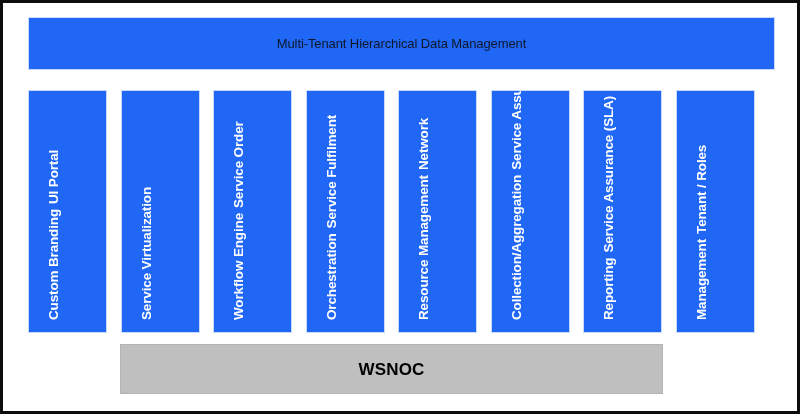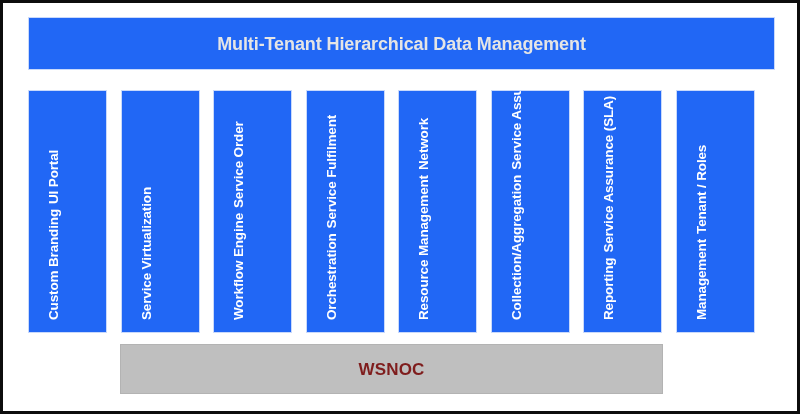--- a/index.html
+++ b/index.html
@@ -31,23 +31,23 @@
     width: 747px;
     height: 53px;
     background: #2167f5;
     border: 1px solid #c9d9fb;
     box-sizing: border-box;
     display: flex;
     align-items: center;
     justify-content: center;
   }
   #top-banner-title {
-    color: #e5e5e5;
-    font-size: 18px;
-    font-weight: bold;
+    color: #0f172a;
+    font-size: 13px;
+    font-weight: normal;
     letter-spacing: -0.1px;
     line-height: 1;
     white-space: nowrap;
   }
 
   
   #columns-row {
     position: absolute;
     left: 25px;
     top: 87px;
@@ -94,21 +94,21 @@
     width: 543px;
     height: 50px;
     background: #bfbfbf;
     border: 1px solid #b3b3b3;
     box-sizing: border-box;
     display: flex;
     align-items: center;
     justify-content: center;
   }
   #wsnoc-label {
-    color: #7f1d1d;
+    color: #000000;
     font-size: 17px;
     font-weight: bold;
     letter-spacing: 0.2px;
     line-height: 1;
   }
 </style>
 </head>
 <body>
 
 <div id="diagram-root">

